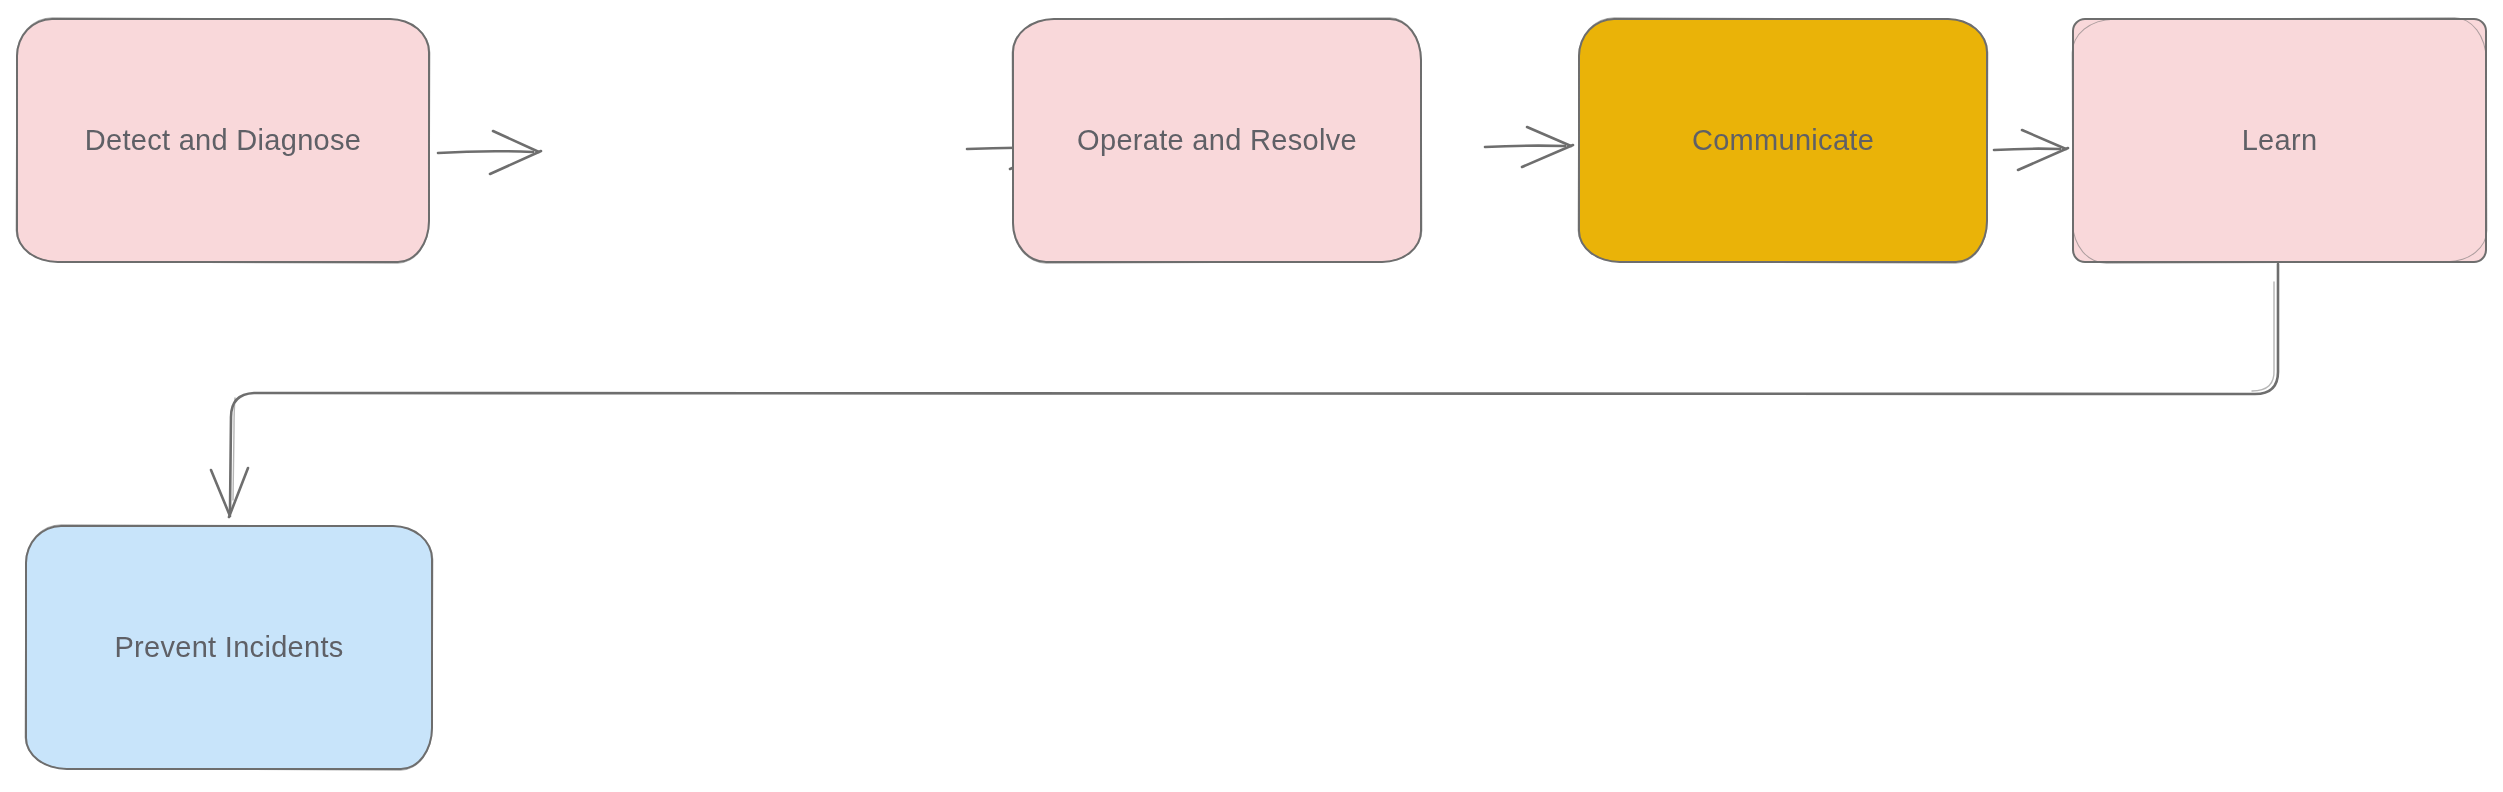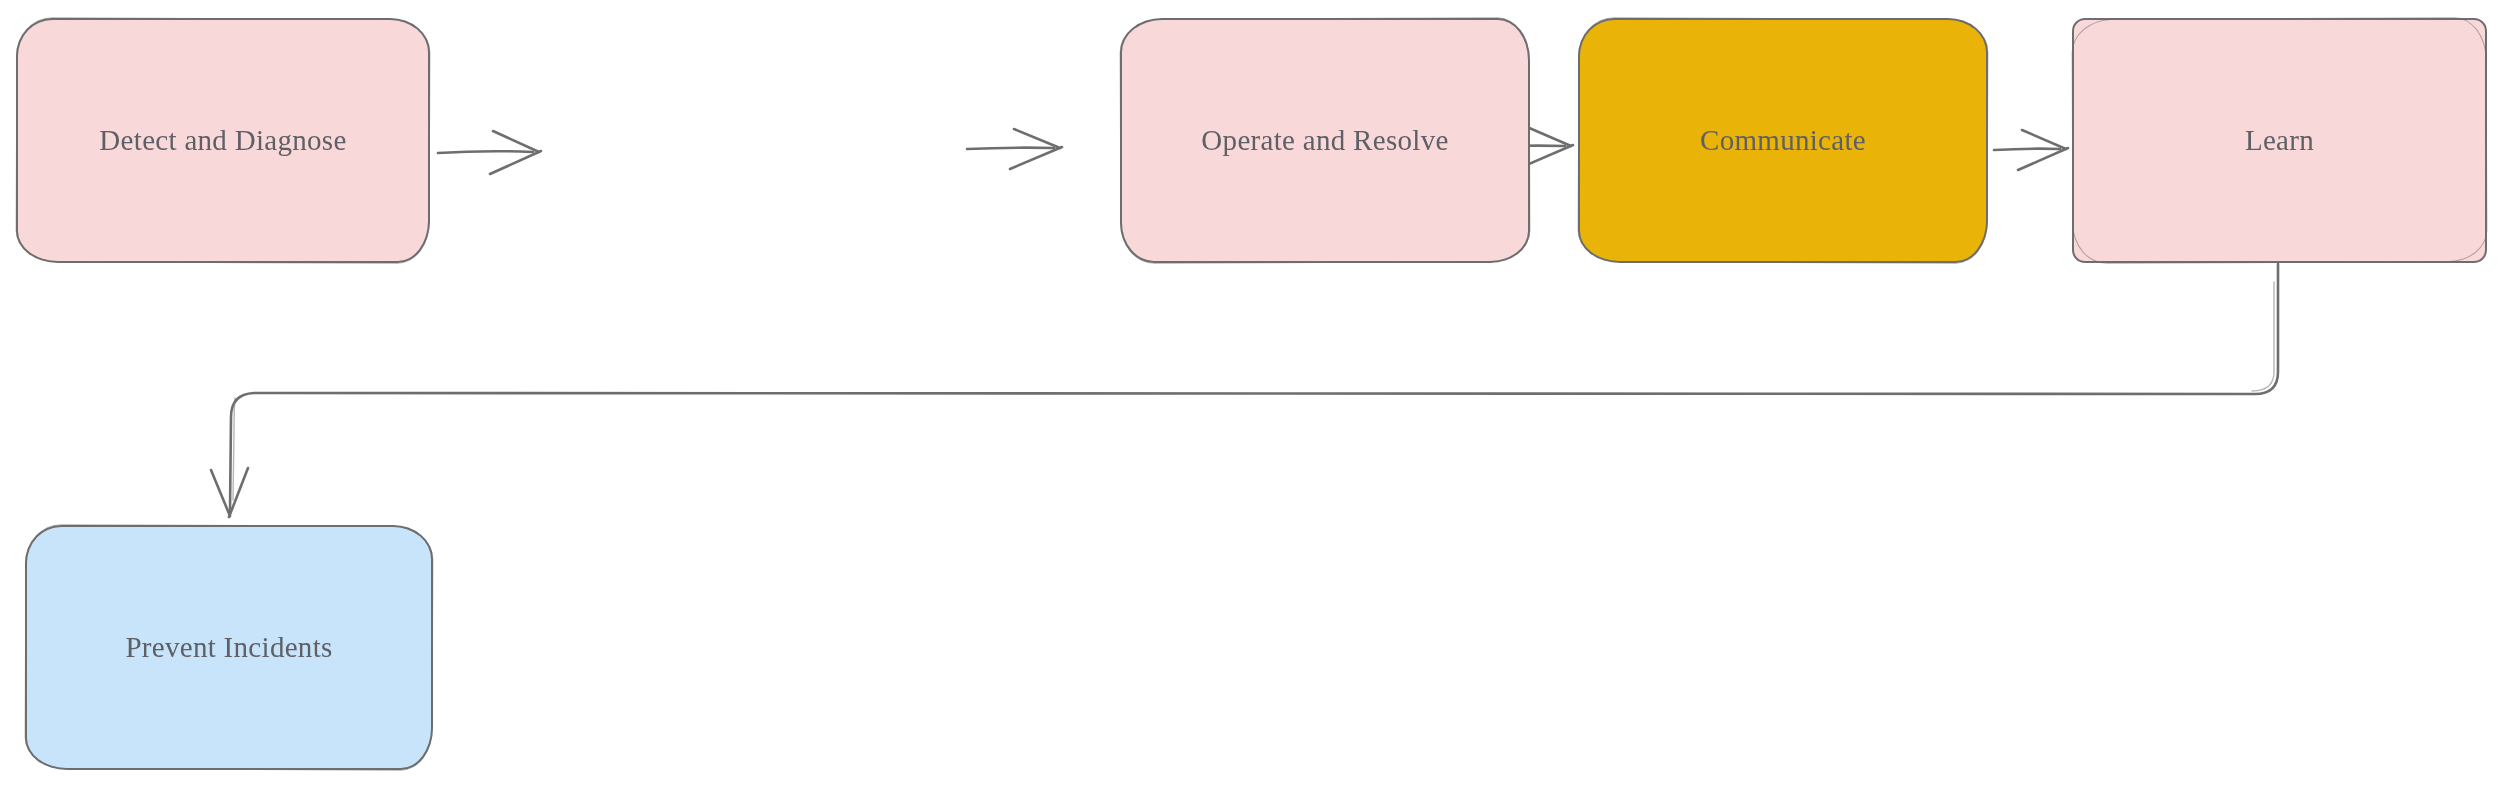--- a/index.html
+++ b/index.html
@@ -10,21 +10,21 @@
     --background:#FFFFFF;
   }
   *{margin:0;padding:0;box-sizing:border-box;}
   html,body{background:var(--background);}
   #canvas{
     position:relative;
     width:2503px;
     height:792px;
     background:var(--background);
     overflow:hidden;
-    font-family:Liberation Serif, serif;
+    font-family:Liberation Sans, sans-serif;
   }
   #connectors{
     position:absolute;left:0;top:0;width:2503px;height:792px;
     pointer-events:none;
   }
   #connectors path{
     stroke:var(--stroke);
     stroke-width:2.6;
     fill:none;
     stroke-linecap:round;
@@ -56,21 +56,21 @@
     transform:rotate(.25deg);
   }
   .node, .node::before{ border-radius:36px 40px 32px 42px / 38px 34px 42px 32px; }
   .node:nth-of-type(even), .node:nth-of-type(even)::before{
     border-radius:42px 32px 40px 34px / 34px 42px 32px 40px;
   }
   .node:nth-of-type(even)::before{ transform:rotate(-.25deg); }
 
   .n-detect     { left:16px;   top:18px;  width:414px; height:245px; }
   .n-start      { left:543px;  top:18px;  width:410px; height:245px; }
-  .n-operate    { left:1120px; top:18px;  width:410px; height:245px; }
+  .n-operate    { left:1012px; top:18px;  width:410px; height:245px; }
   .n-communicate{ left:1578px; top:18px;  width:410px; height:245px; }
   .n-learn      { left:2072px; top:18px;  width:415px; height:245px; }
   .n-prevent    { left:25px;   top:525px; width:408px; height:245px; }
 
   .label{display:block;padding:0 20px;}
 </style>
 </head>
 <body>
 
 <div id="canvas">

